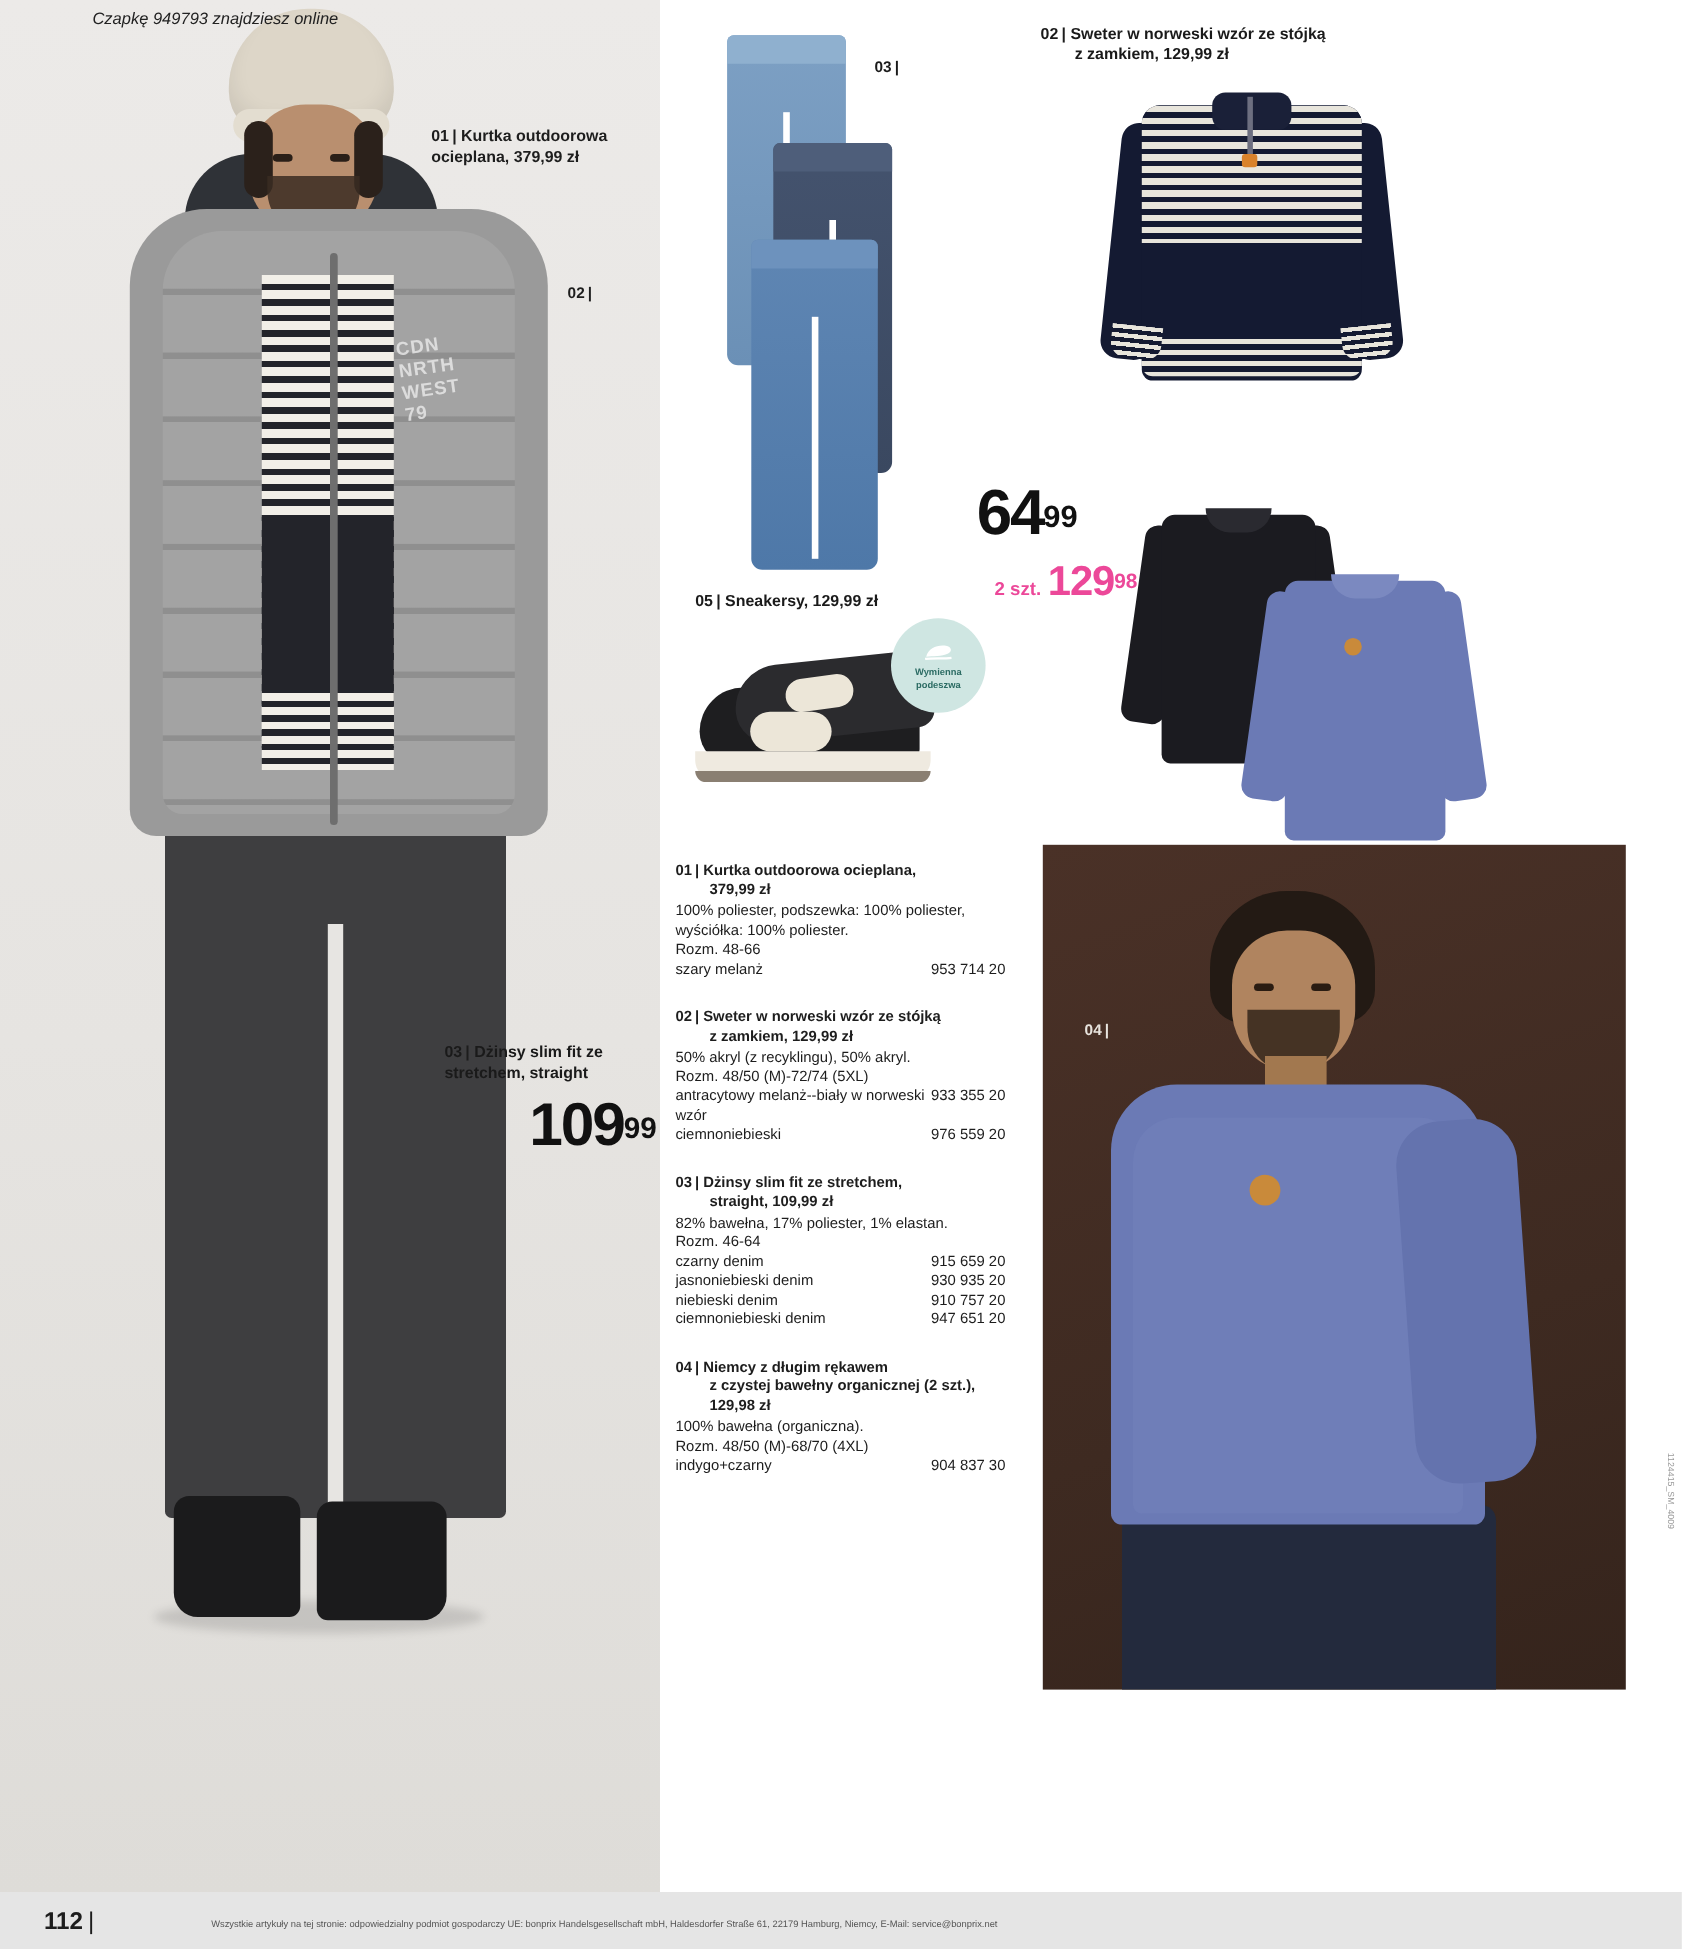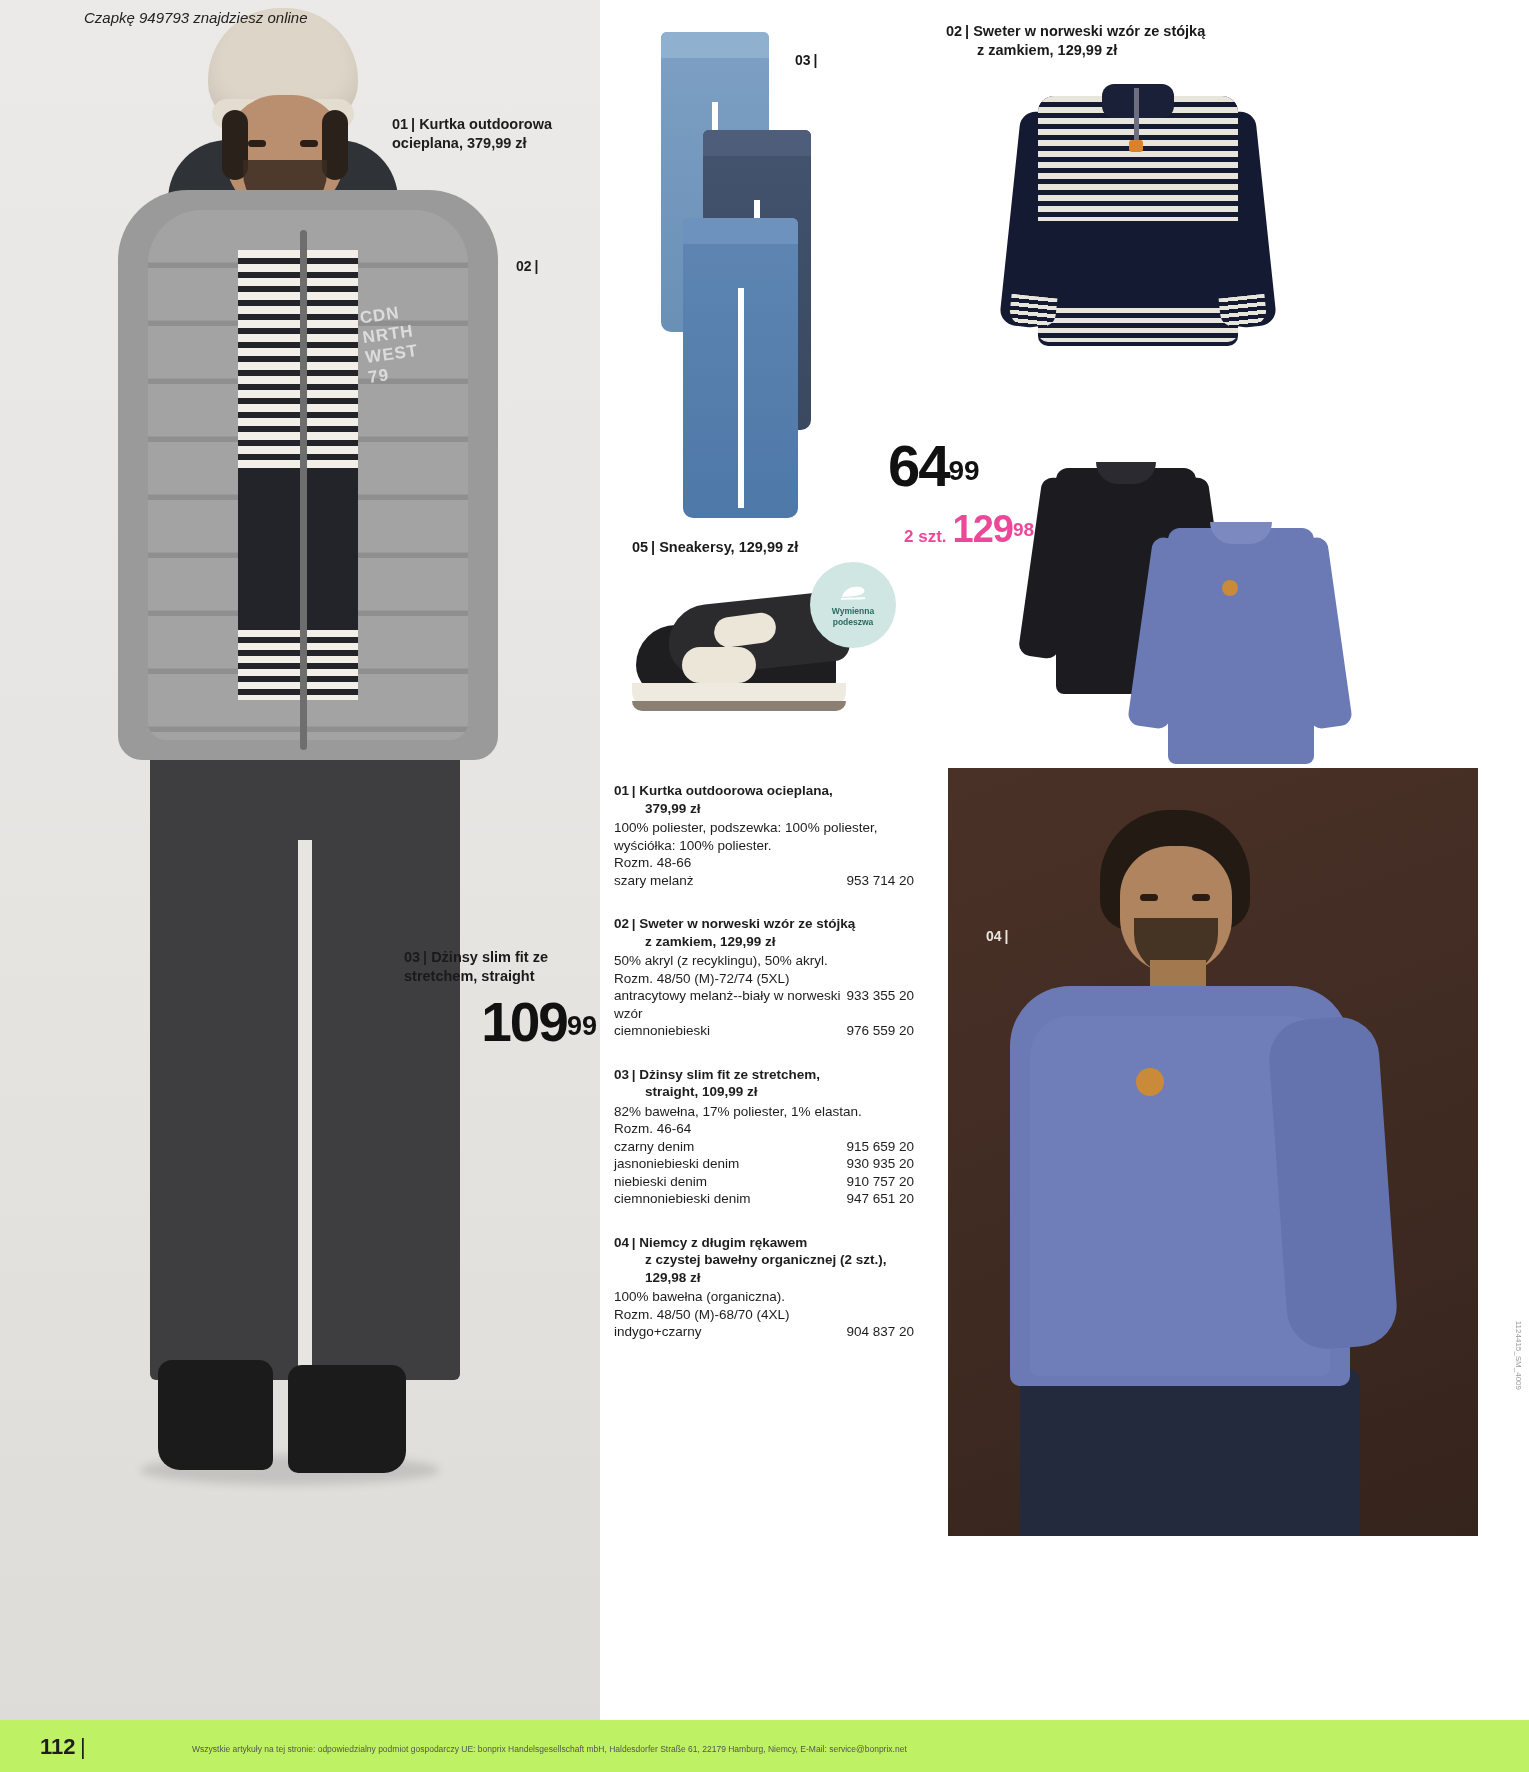--- a/index.html
+++ b/index.html
@@ -229,21 +229,21 @@
 
   .side-code{
     position:absolute;right:6px;top:1390px;
     font-size:8px;color:#9a9a9a;
     transform:rotate(90deg);transform-origin:right top;
     white-space:nowrap;
   }
 
   
   .footer{
-    position:absolute;left:0;bottom:0;width:1529px;height:52px;background:#bef264;
+    position:absolute;left:0;bottom:0;width:1529px;height:52px;background:#e5e5e5;
   }
   .page-no{
     position:absolute;left:40px;bottom:12px;font-size:22px;font-weight:700;color:#1d1d1d;
   }
   .page-no .bar{color:#1d1d1d;font-weight:400;}
   .legal{
     position:absolute;left:192px;bottom:18px;width:1300px;font-size:8.5px;color:#555;white-space:nowrap;
   }
 </style>
 </head>
@@ -385,21 +385,21 @@
 
     <div class="blk">
       <div class="hd">
         <span>04</span><span class="sep"> |&nbsp;</span><span>Niemcy z długim rękawem</span>
       </div>
       <div class="hd-line2">z czystej bawełny organicznej (2 szt.), 129,98 zł</div>
       <div class="body">100% bawełna (organiczna).</div>
       <div>Rozm. 48/50 (M)-68/70 (4XL)</div>
       <div class="row">
         <span>indygo+czarny</span>
-        <span class="art">904 837 20</span>
+        <span class="art">904 837 30</span>
       </div>
     </div>
 
   </div>
 
   <div class="label-02r">
     <span>02</span><span class="sep"> |&nbsp;</span><span>Sweter w norweski wzór ze stójką</span><br>
     <span style="padding-left:31px;display:inline-block">z zamkiem, 129,99 zł</span>
   </div>
 

